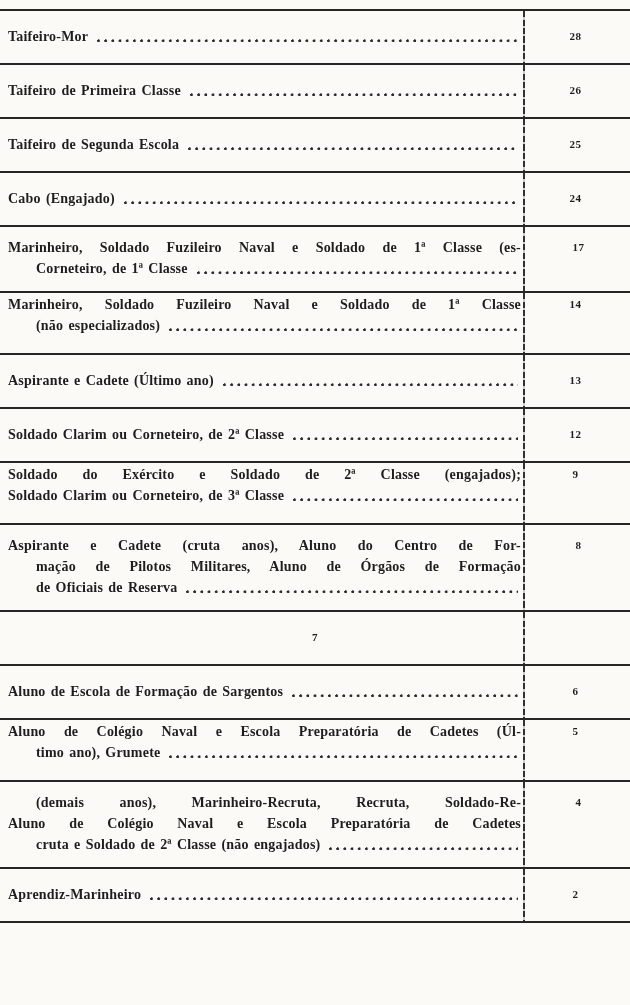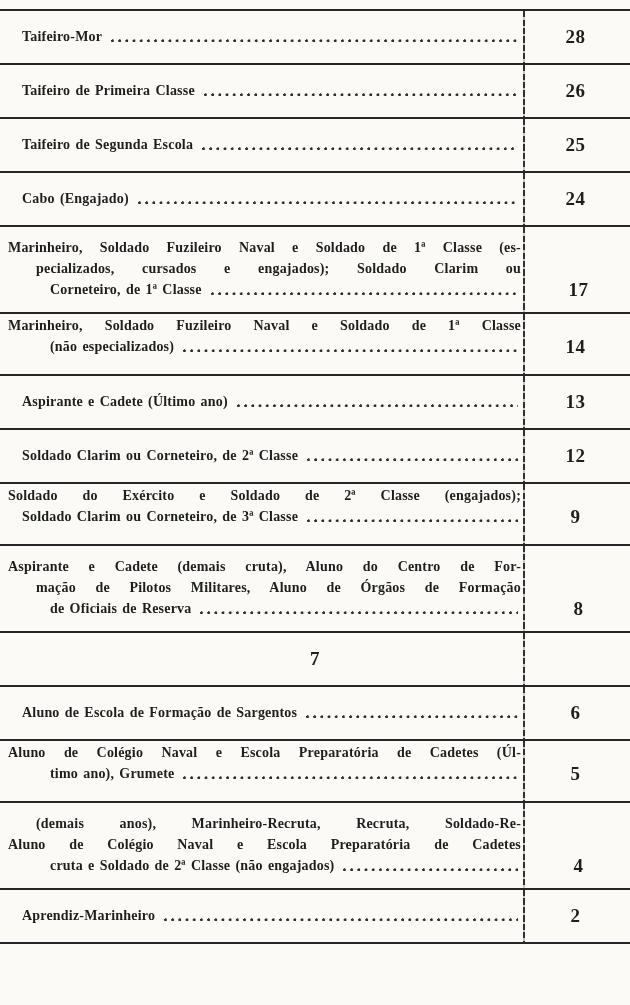--- a/index.html
+++ b/index.html
@@ -41,21 +41,21 @@
   .line {
     text-align: justify;
     text-align-last: justify;
   }
   .line.cont { padding-left: 28px; }
   .line.last {
     display: flex;
     text-align: left;
     text-align-last: auto;
   }
-  .line.last .t { white-space: pre; margin-left: 14px; }
+  .line.last .t { white-space: pre; }
   .leader {
     flex: 1;
     align-self: flex-end;
     height: 4px;
     margin: 0 3px 4px 9px;
     background-image: radial-gradient(circle at 1.6px 1.8px, #2a2a2a 1.25px, rgba(0,0,0,0) 1.6px);
     background-size: 7.2px 4px;
     background-repeat: repeat-x;
   }
   .divider {
@@ -67,22 +67,22 @@
     background: repeating-linear-gradient(
       to bottom,
       #303030 0px, #303030 6px,
       rgba(48,48,48,0.25) 6px, rgba(48,48,48,0.25) 8.5px
     );
   }
   .cell-num {
     flex: 1;
     display: flex;
     justify-content: center;
-    align-items: flex-end;
-    font-size: 19px;
+    align-items: flex-start;
+    font-size: 11px;
     line-height: 21px;
     font-weight: 700;
     letter-spacing: 0.5px;
   }
 </style>
 </head>
 <body>
 
 <div class="page">
   <div class="rank-table" id="rank-table">
@@ -134,21 +134,20 @@
         </div>
     <div class="divider"></div>
     <div class="cell-num">
       <span class="num">24</span>
     </div>
   </div>
 
   <div class="row l3">
     <div class="cell-label">
           <div class="line">Marinheiro, Soldado Fuzileiro Naval e Soldado de 1ª Classe (es-</div>
-          <div class="line cont">pecializados, cursados e engajados); Soldado Clarim ou</div>
           <div class="line cont last">
             <span class="t">Corneteiro, de 1ª Classe</span>
             <span class="leader"></span>
           </div>
         </div>
     <div class="divider"></div>
     <div class="cell-num">
       <span class="num">17</span>
     </div>
   </div>
@@ -202,21 +201,21 @@
           </div>
         </div>
     <div class="divider"></div>
     <div class="cell-num">
       <span class="num">9</span>
     </div>
   </div>
 
   <div class="row l3">
     <div class="cell-label">
-          <div class="line">Aspirante e Cadete (demais cruta), Aluno do Centro de For-</div>
+          <div class="line">Aspirante e Cadete (cruta anos), Aluno do Centro de For-</div>
           <div class="line cont">mação de Pilotos Militares, Aluno de Órgãos de Formação</div>
           <div class="line cont last">
             <span class="t">de Oficiais de Reserva</span>
             <span class="leader"></span>
           </div>
         </div>
     <div class="divider"></div>
     <div class="cell-num">
       <span class="num">8</span>
     </div>

